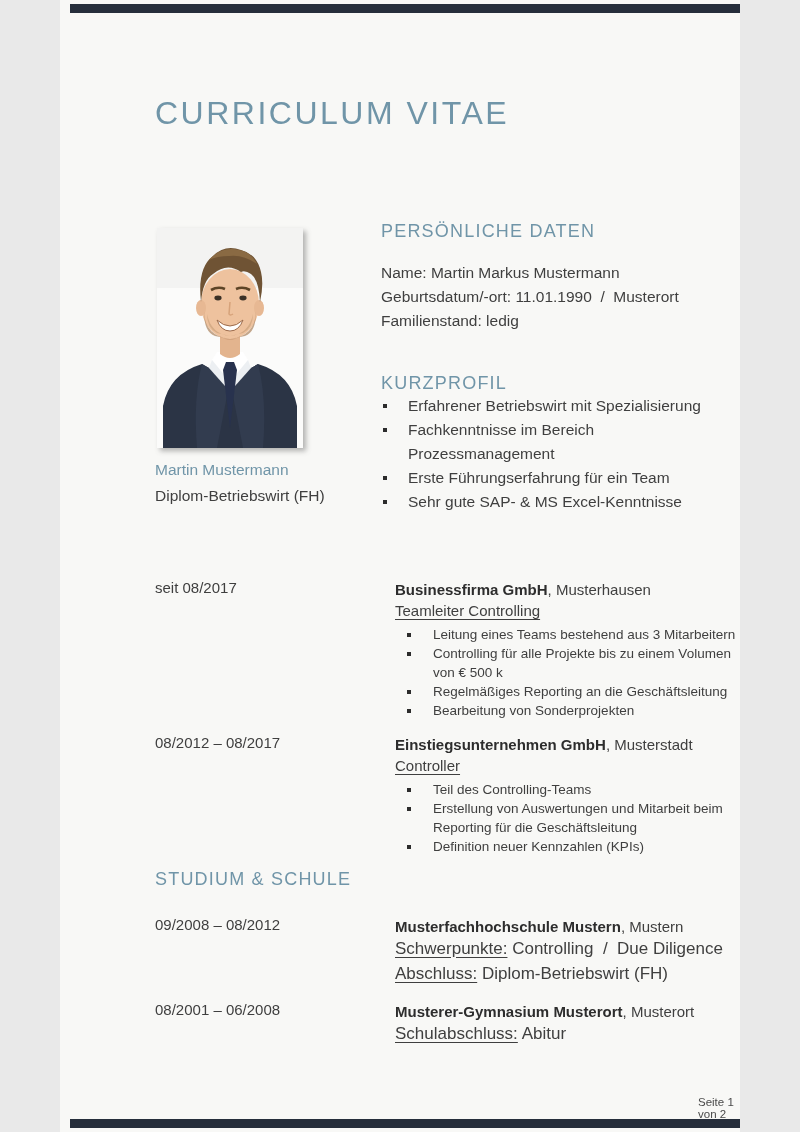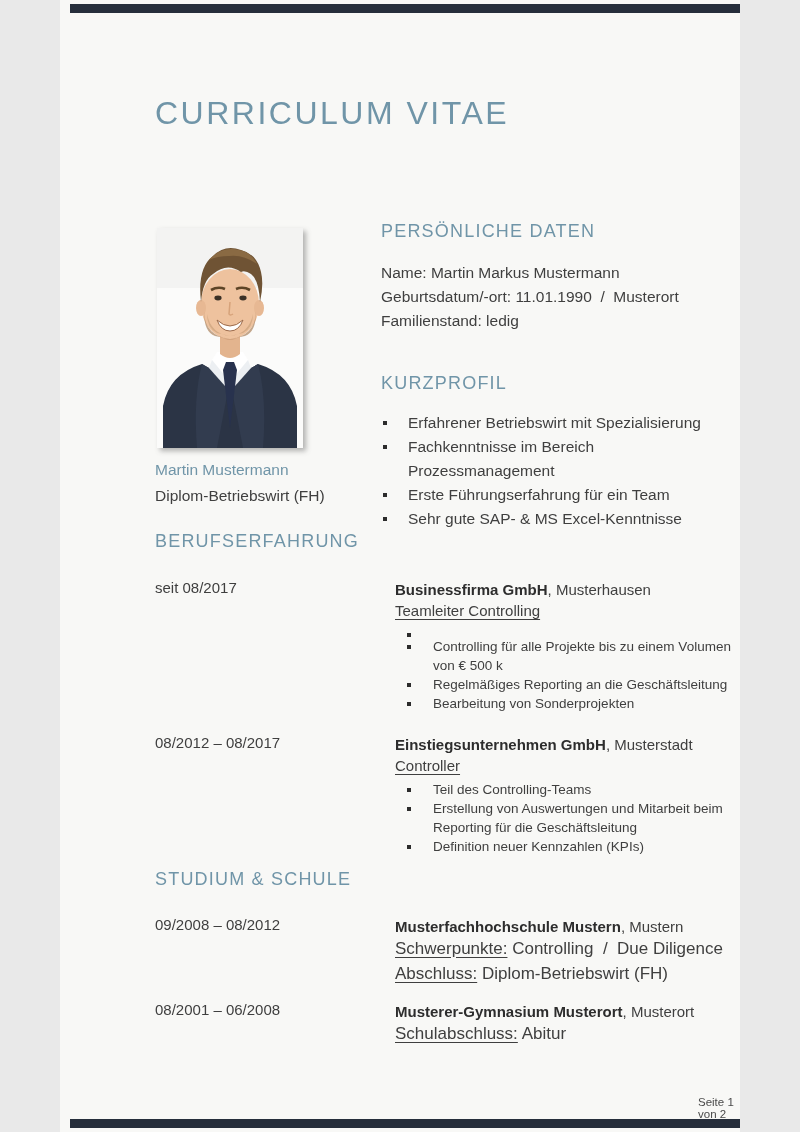--- a/index.html
+++ b/index.html
@@ -34,21 +34,21 @@
     background:#fdfdfd;box-shadow:3px 3px 5px rgba(90,90,90,0.45);
   }
   .photo svg{display:block;}
   .profile-name{position:absolute;left:95px;top:461px;font-size:15.5px;color:var(--accent);}
   .profile-role{position:absolute;left:95px;top:487px;font-size:15.5px;}
 
   
   .right-col{position:absolute;left:321px;top:221px;width:400px;}
   .plines{margin-top:19px;font-size:15.5px;line-height:24px;}
   .kurz-heading{margin-top:40px;}
-  .blist{margin-top:17px;}
+  .blist{}
   .bitem{display:flex;font-size:15.5px;line-height:24px;}
   .bitem .sq{flex:0 0 auto;width:4px;height:4px;background:#2c2c2c;margin:10px 0 0 2px;}
   .bitem .btxt{margin-left:21px;}
 
   
   .sec-heading{position:absolute;left:95px;}
   .row{position:absolute;left:95px;width:625px;display:flex;}
   .datecol{flex:0 0 240px;font-size:15px;}
   .contentcol{flex:1 1 auto;}
   .companyline{font-size:15px;line-height:21px;color:var(--text);}
@@ -137,32 +137,32 @@
         <span class="sq"></span>
         <span class="btxt pre">Erste Führungserfahrung für ein Team</span>
       </div>
       <div class="bitem">
         <span class="sq"></span>
         <span class="btxt pre">Sehr gute SAP- &amp; MS Excel-Kenntnisse</span>
       </div>
     </div>
   </div>
 
-  <div class="heading sec-heading" style="top:531px;">BERUFSERFAHRUNG</div>
 
   <div class="row" style="top:579px;">
     <div class="datecol">seit 08/2017</div>
     <div class="contentcol">
       <div class="companyline">
         <span class="b">Businessfirma GmbH</span><span>, Musterhausen</span>
       </div>
       <div class="role">Teamleiter Controlling</div>
       <div class="jlist">
         <div class="jitem">
             <span class="sq"></span>
+            <span class="btxt pre">Leitung eines Teams bestehend aus 3 Mitarbeitern</span>
           </div>
         <div class="jitem">
             <span class="sq"></span>
             <span class="btxt pre">Controlling für alle Projekte bis zu einem Volumen
 von € 500 k</span>
           </div>
         <div class="jitem">
             <span class="sq"></span>
             <span class="btxt pre">Regelmäßiges Reporting an die Geschäftsleitung</span>
           </div>

